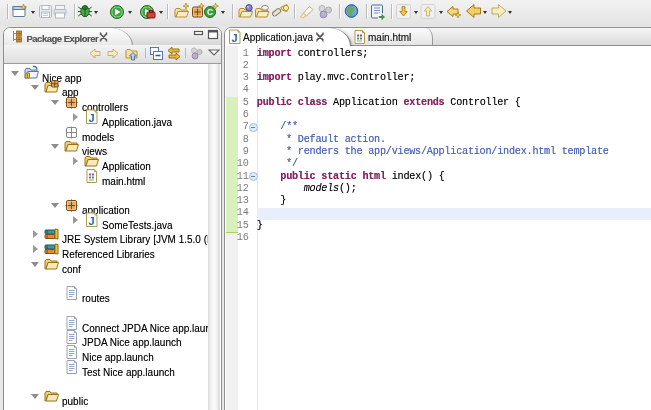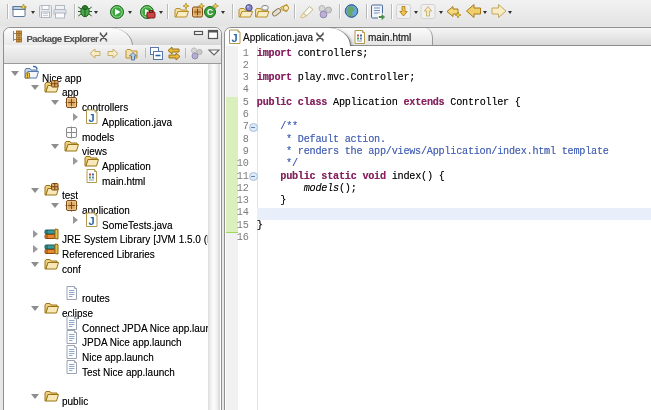--- a/index.html
+++ b/index.html
@@ -398,26 +398,20 @@
           <s class="ar" style="left:68.5px"></s>
           <svg class="tic" style="left:79.5px" width="16" height="16">
             <use href="#fold_open"></use>
           </svg>
           <span style="left:98px">Application</span>
         </div><div class="tr" style="top:104.65px">
           <svg class="tic" style="left:79.5px" width="16" height="16">
             <use href="#hfile"></use>
           </svg>
           <span style="left:98px">main.html</span>
-        </div><div class="tr" style="top:119.35px">
-          <s class="aw" style="left:26.5px"></s>
-          <svg class="tic" style="left:39.5px" width="16" height="16">
-            <use href="#srcfold"></use>
-          </svg>
-          <span style="left:58px">test</span>
         </div><div class="tr" style="top:134.05px">
           <s class="aw" style="left:46.5px"></s>
           <svg class="tic" style="left:59.5px" width="16" height="16">
             <use href="#pkg"></use>
           </svg>
           <span style="left:78px">application</span>
         </div><div class="tr" style="top:148.75px">
           <s class="ar" style="left:68.5px"></s>
           <svg class="tic" style="left:79.5px" width="16" height="16">
             <use href="#jfile"></use>
@@ -439,26 +433,20 @@
           <s class="aw" style="left:26.5px"></s>
           <svg class="tic" style="left:39.5px" width="16" height="16">
             <use href="#fold_open"></use>
           </svg>
           <span style="left:58px">conf</span>
         </div><div class="tr" style="top:222.25px">
           <svg class="tic" style="left:59.5px" width="16" height="16">
             <use href="#tfile"></use>
           </svg>
           <span style="left:78px">routes</span>
-        </div><div class="tr" style="top:236.95px">
-          <s class="aw" style="left:26.5px"></s>
-          <svg class="tic" style="left:39.5px" width="16" height="16">
-            <use href="#fold_open"></use>
-          </svg>
-          <span style="left:58px">eclipse</span>
         </div><div class="tr" style="top:251.65px">
           <svg class="tic" style="left:59.5px" width="16" height="16">
             <use href="#tfile"></use>
           </svg>
           <span style="left:78px">Connect JPDA Nice app.launch</span>
         </div><div class="tr" style="top:266.35px">
           <svg class="tic" style="left:59.5px" width="16" height="16">
             <use href="#tfile"></use>
           </svg>
           <span style="left:78px">JPDA Nice app.launch</span>
@@ -527,21 +515,21 @@
  <pre id="code"><b>import</b> controllers;
 
 <b>import</b> play.mvc.Controller;
 
 <b>public</b> <b>class</b> Application <b>extends</b> Controller {
 
     <i class="c">/**</i>
 <i class="c">     * Default action.</i>
 <i class="c">     * renders the app/views/Application/index.html template</i>
 <i class="c">     */</i>
-    <b>public</b> <b>static</b> <b>void</b> index() {
+    <b>public</b> <b>static</b> <b>html</b> index() {
         <em>models</em>();
     }
 
 }
 </pre>
  <div class="fold" style="left:23.7px;top:76.7px"></div>
  <div class="fold" style="left:23.7px;top:125.9px"></div>
 </div>
 </div>
 

